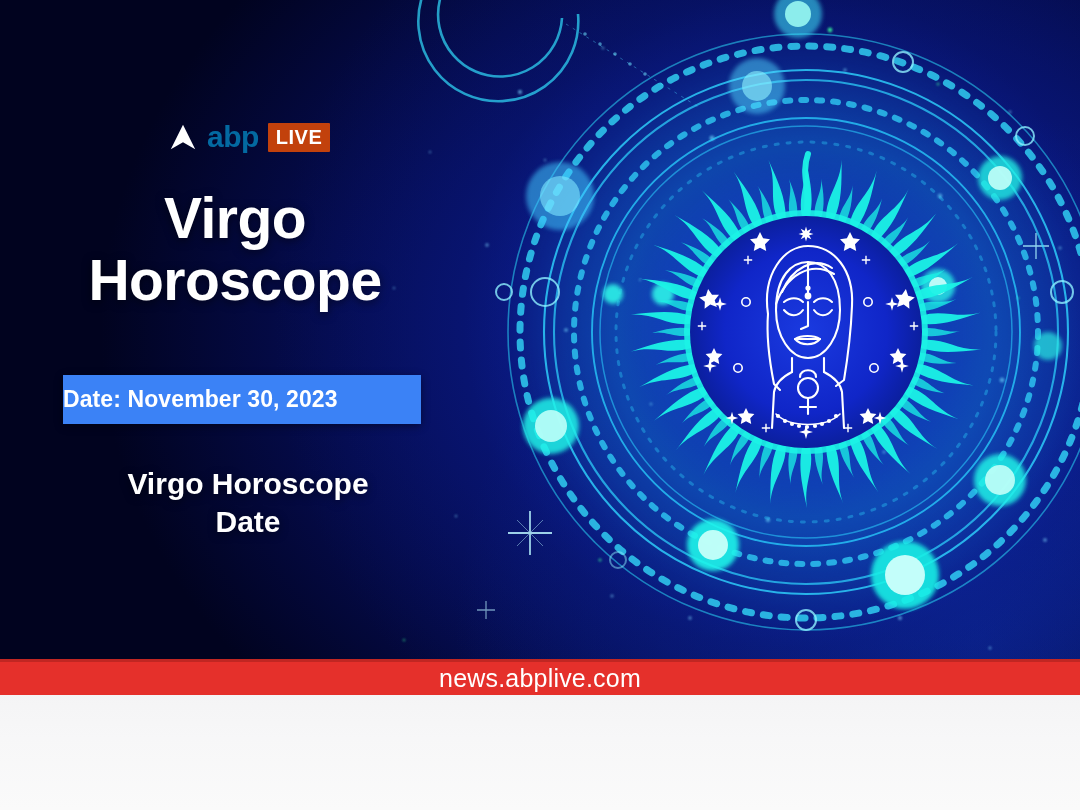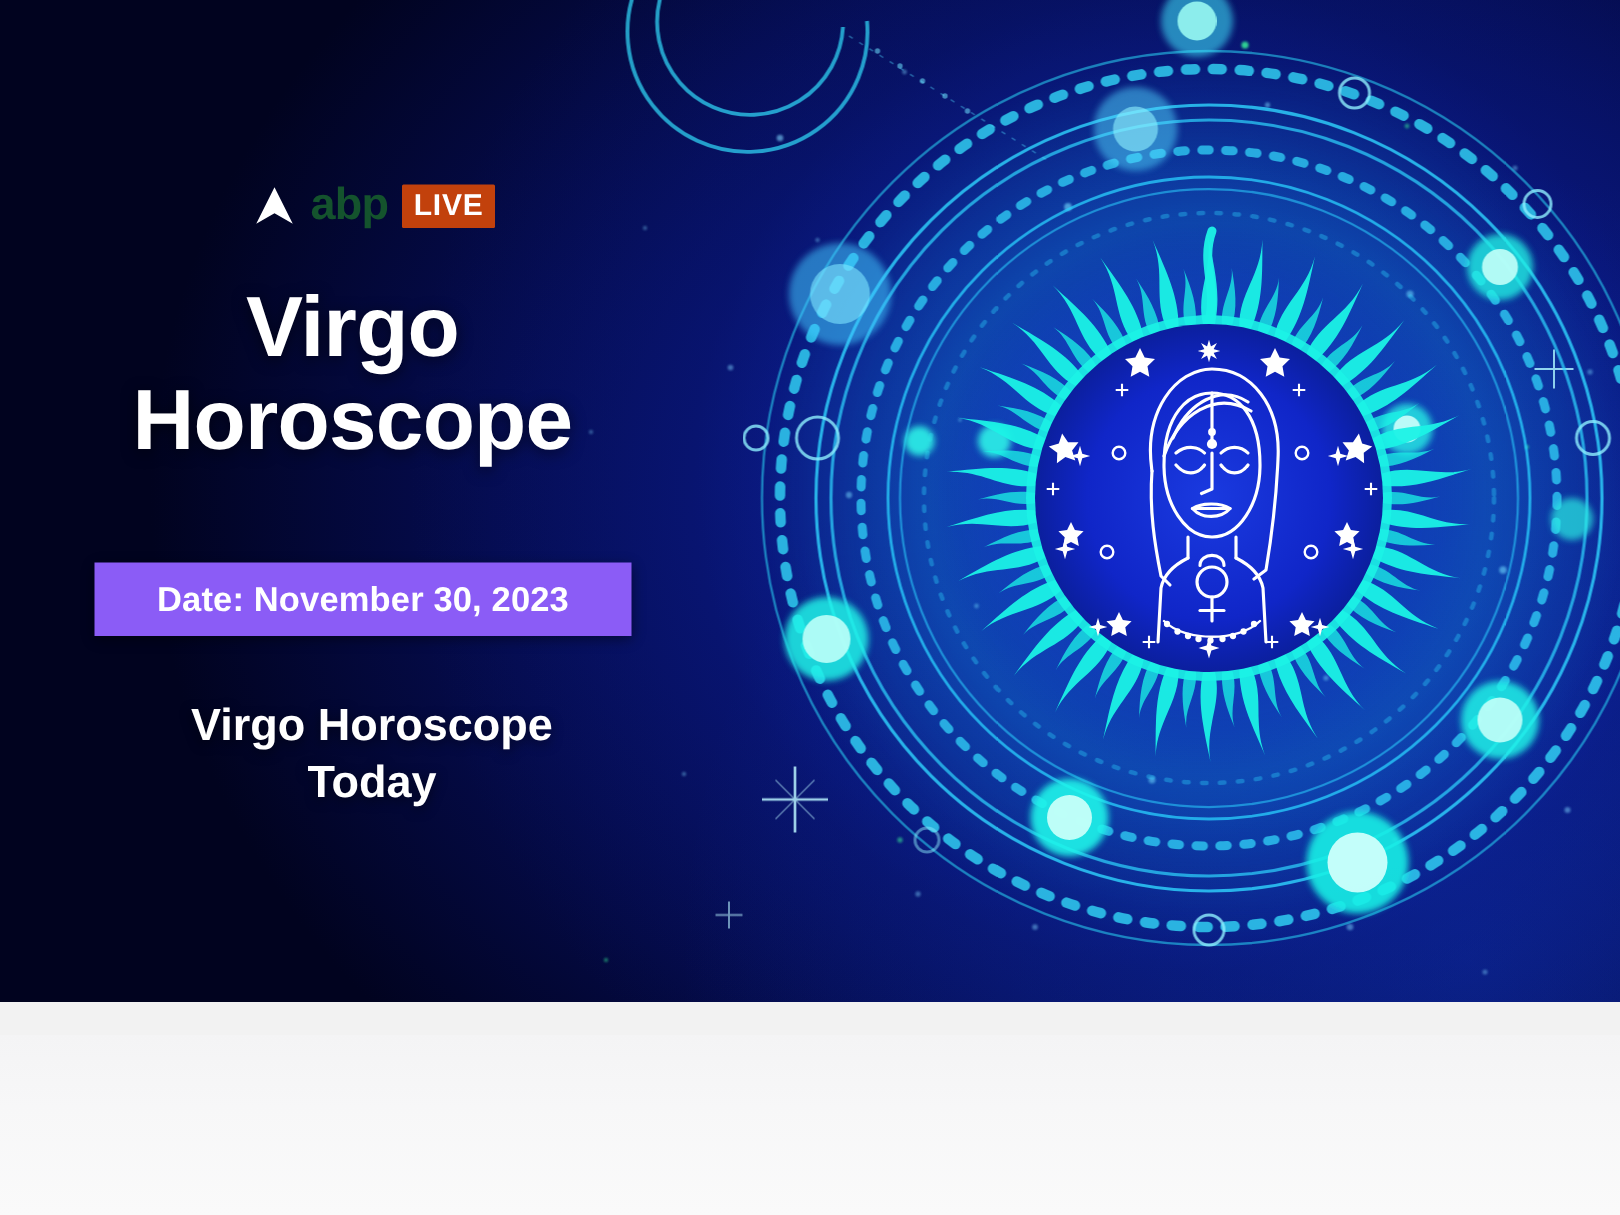--- a/index.html
+++ b/index.html
@@ -22,32 +22,32 @@
 
   .starfield{position:absolute;inset:0;opacity:.85;}
 
   svg.cosmos{position:absolute;left:0;top:0;width:1080px;height:668px;}
 
   
   .leftcol{position:absolute;left:0;top:0;width:470px;height:668px;}
 
   .logo{position:absolute;left:168px;top:122px;display:flex;align-items:center;gap:9px;}
   .logo-mark{width:30px;height:30px;display:block;}
-  .logo-abp{font-size:30px;font-weight:700;color:#14532d;letter-spacing:-.5px;line-height:1;
+  .logo-abp{font-size:30px;font-weight:700;color:#0369a1;letter-spacing:-.5px;line-height:1;
         font-family:"Liberation Sans","DejaVu Sans",sans-serif;}
   .logo-live{background:#c2410c;color:#fff;font-size:20px;font-weight:700;letter-spacing:.5px;
         padding:4px 8px 5px;line-height:1;border-radius:1px;}
 
   .title{position:absolute;left:0;top:188px;width:470px;text-align:center;
         color:#ffffff;font-size:57px;font-weight:700;line-height:1.08;letter-spacing:-.5px;
         text-shadow:0 2px 10px rgba(0,0,0,.55);}
   .title span{display:block;}
 
-  .datebadge{position:absolute;left:63px;top:375px;width:358px;height:49px;background:#8b5cf6;
-        display:flex;align-items:center;justify-content:center;
+  .datebadge{position:absolute;left:63px;top:375px;width:358px;height:49px;background:#3b82f6;
+        display:flex;align-items:center;justify-content:flex-start;
         box-shadow:0 2px 8px rgba(0,0,0,.45);}
   .datebadge span{color:#ffffff;font-size:23px;font-weight:700;letter-spacing:.1px;white-space:nowrap;}
 
   .subtitle{position:absolute;left:0;top:465px;width:470px;text-align:center;color:#ffffff;
         font-size:30px;font-weight:700;line-height:1.28;text-shadow:0 2px 8px rgba(0,0,0,.5);padding-left:13px;}
   .subtitle span{display:block;}
 
   
   .banner{position:absolute;left:0;top:659px;width:1080px;height:36px;background:#e5302b;
         display:flex;align-items:center;justify-content:center;}
@@ -411,18 +411,21 @@
       <span>Virgo</span>
       <span>Horoscope</span>
     </div>
 
     <div class="datebadge">
       <span>Date: November 30, 2023</span>
     </div>
 
     <div class="subtitle">
       <span>Virgo Horoscope</span>
-      <span>Today</span>
+      <span>Date</span>
     </div>
   </div>
 
+  <div class="banner">
+    <span>news.abplive.com</span>
+  </div>
 
 </div>
 
 </body></html>

